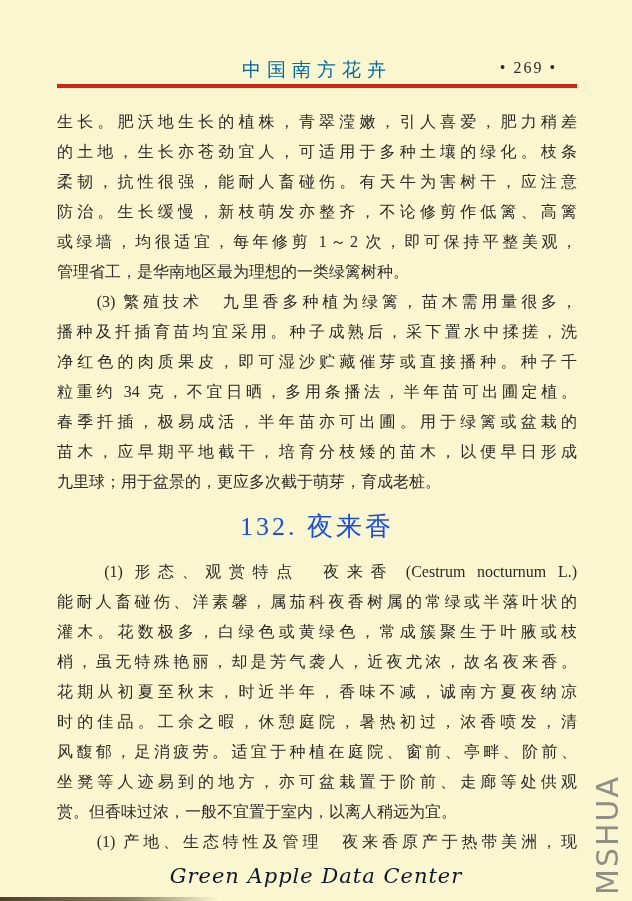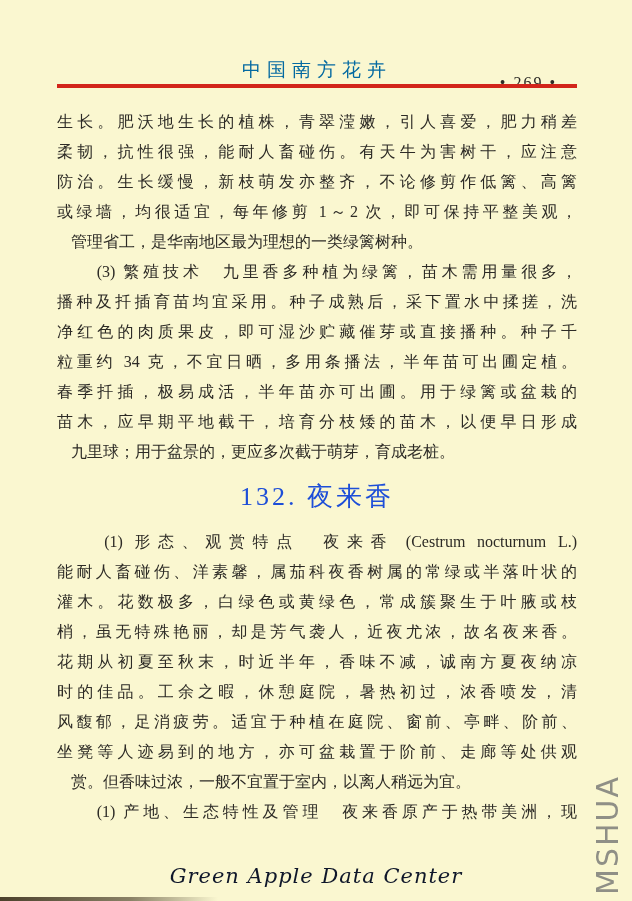--- a/index.html
+++ b/index.html
@@ -15,42 +15,42 @@
 
   
   .header { position: absolute; top: 57px; left: 57px; width: 520px; height: 28px; }
   .running-title {
     position: absolute; left: 0; right: 0; top: 0;
     text-align: center;
     font-size: 19px; letter-spacing: 6px;
     color: #0369a1;
   }
   .page-number {
-    position: absolute; right: 20px; top: 17px;
+    position: absolute; right: 20px; top: 2px;
     font-size: 16px; letter-spacing: 2px;
     color: #2d2b26;
   }
   .red-rule {
     position: absolute; left: 57px; top: 84px;
     width: 520px; height: 4px;
     background: #d2251a;
   }
 
   
   .content { position: absolute; left: 57px; top: 107px; width: 520px; }
   .line {
     height: 30px; line-height: 30px;
     font-size: 16px;
     white-space: nowrap;
     text-align: justify;
     text-align-last: justify;
     text-justify: inter-character;
     letter-spacing: 0px;
   }
-  .line.flush { text-align-last: left; margin-left: 14px; }
+  .line.flush { text-align-last: left; }
   .section-heading {
     height: 60px; line-height: 60px;
     text-align: center; text-align-last: center;
     font-size: 26px;
     letter-spacing: 3px;
     color: #1d4ed8;
   }
 
   
   .watermark-bottom {
@@ -85,20 +85,21 @@
 
   <div class="header">
     <span class="running-title">中国南方花卉</span>
     <span class="page-number">• 269 •</span>
   </div>
 
   <div class="red-rule"></div>
 
   <div class="content" id="content">
       <div class="line">生长。肥沃地生长的植株，青翠滢嫩，引人喜爱，肥力稍差</div>
+      <div class="line">的土地，生长亦苍劲宜人，可适用于多种土壤的绿化。枝条</div>
       <div class="line">柔韧，抗性很强，能耐人畜碰伤。有天牛为害树干，应注意</div>
       <div class="line">防治。生长缓慢，新枝萌发亦整齐，不论修剪作低篱、高篱</div>
       <div class="line">或绿墙，均很适宜，每年修剪 1～2 次，即可保持平整美观，</div>
       <div class="line flush">管理省工，是华南地区最为理想的一类绿篱树种。</div>
       <div class="line">　　(3) 繁殖技术　九里香多种植为绿篱，苗木需用量很多，</div>
       <div class="line">播种及扦插育苗均宜采用。种子成熟后，采下置水中揉搓，洗</div>
       <div class="line">净红色的肉质果皮，即可湿沙贮藏催芽或直接播种。种子千</div>
       <div class="line">粒重约 34 克，不宜日晒，多用条播法，半年苗可出圃定植。</div>
       <div class="line">春季扦插，极易成活，半年苗亦可出圃。用于绿篱或盆栽的</div>
       <div class="line">苗木，应早期平地截干，培育分枝矮的苗木，以便早日形成</div>

